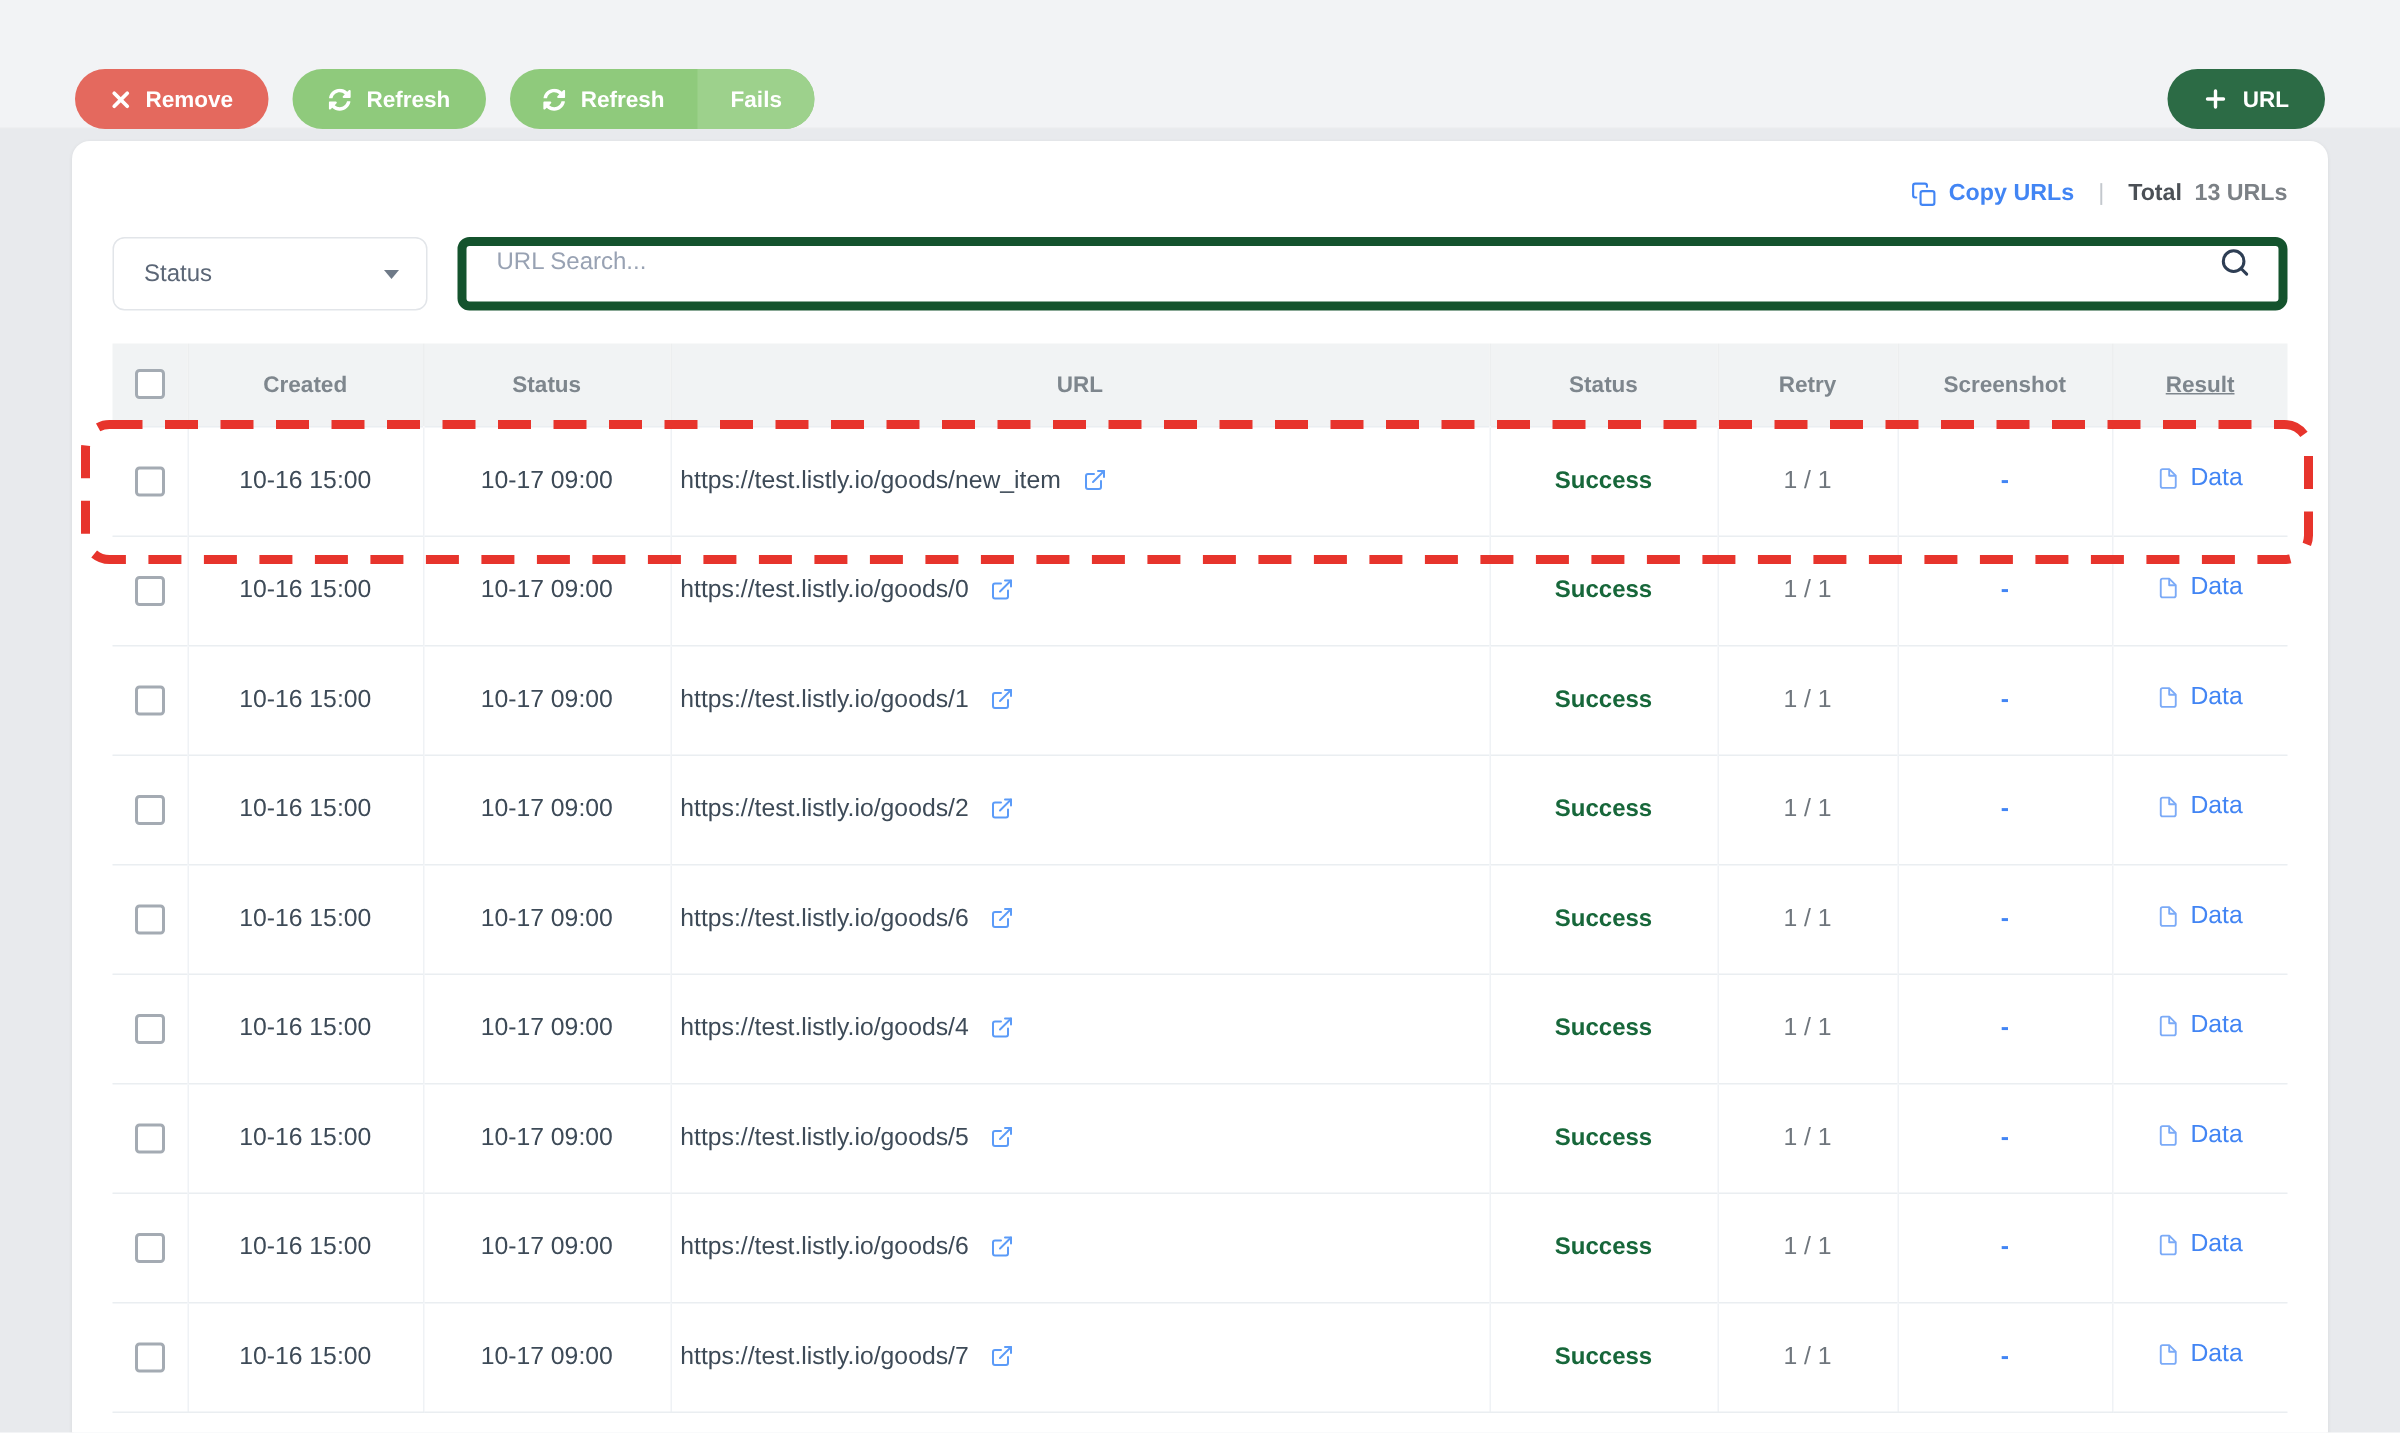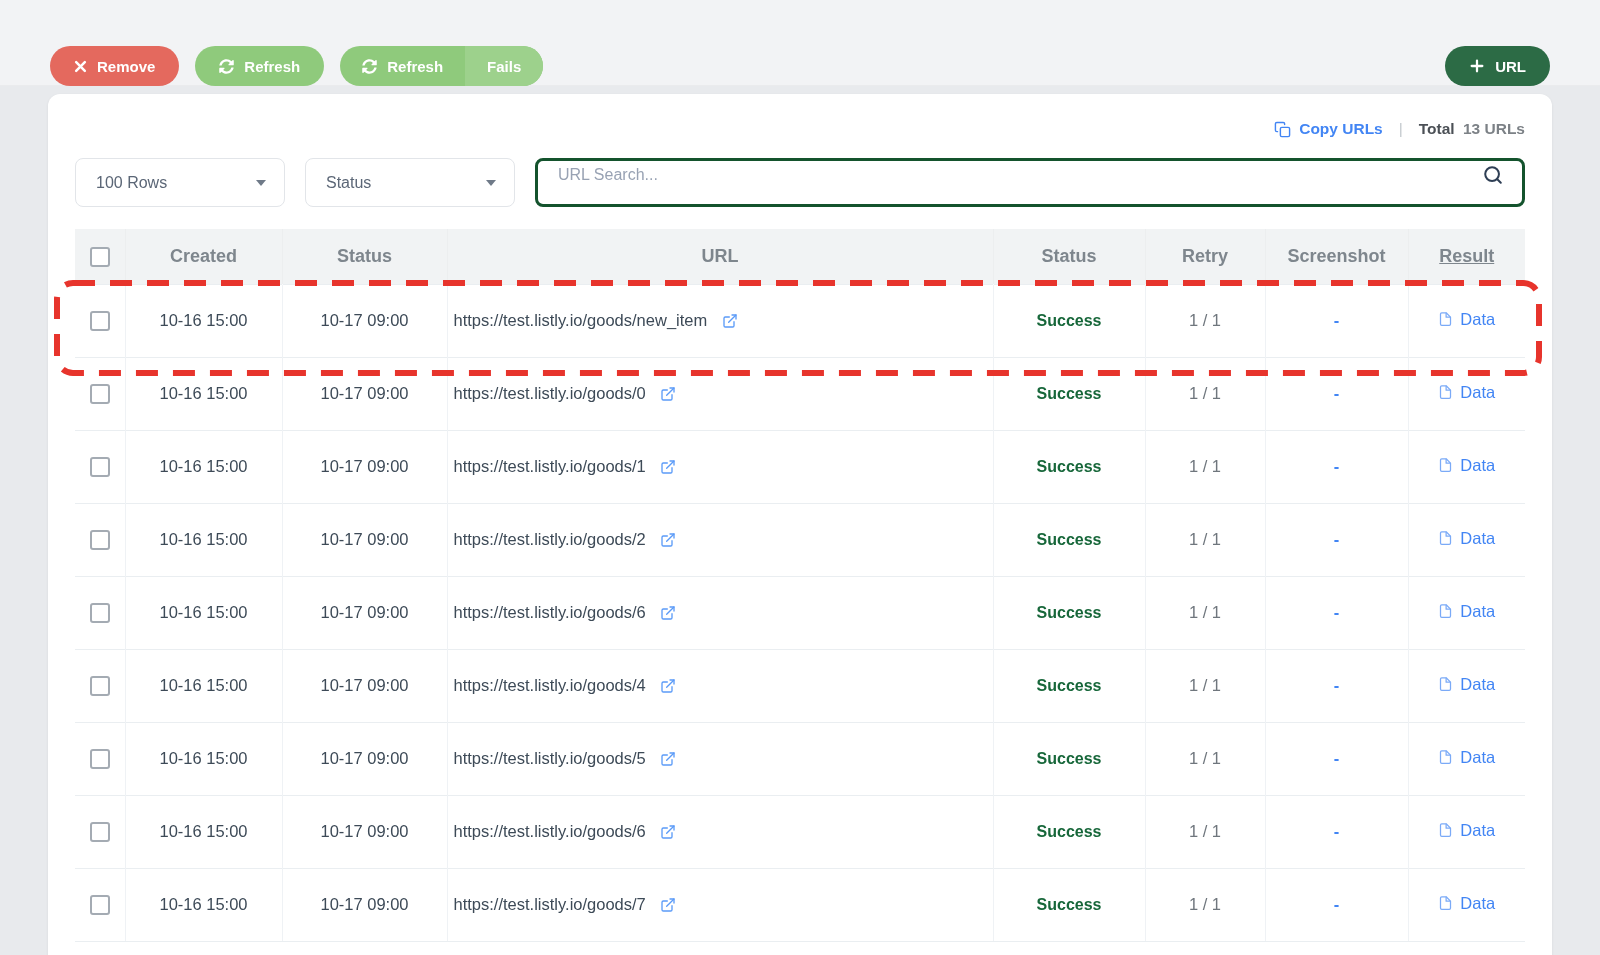--- a/index.html
+++ b/index.html
@@ -69,34 +69,34 @@
     width:210px;height:49px;background:#fff;
     border:1px solid #e2e5e9;border-radius:8px;
     display:flex;align-items:center;justify-content:space-between;
     padding:0 18px 0 20px;font-size:16px;color:#5b6676;cursor:pointer;
   }
   .caret{
     width:0;height:0;border-left:5px solid transparent;
     border-right:5px solid transparent;border-top:6px solid #6f7a88;
   }
   .search-box{
-    flex:1;height:49px;border:3px solid #14532d;border-radius:8px;
+    flex:1;height:49px;border:6px solid #14532d;border-radius:8px;
     display:flex;align-items:center;padding:0 18px 16px 20px;background:#fff;
   }
   .search-box input{
     flex:1;border:none;outline:none;font-size:16px;color:#3d4a57;
     font-family:inherit;background:transparent;
   }
   .search-box input::placeholder{color:#98a2b3;}
   
   .table-wrap{position:relative;margin:22px 27px 0;}
   table{width:100%;border-collapse:collapse;table-layout:fixed;}
   thead th{
     height:55px;background:#f1f3f4;color:#7e868d;
-    font-size:18px;font-weight:700;border-right:1px solid rgba(0,0,0,0.02);
+    font-size:15px;font-weight:700;border-right:1px solid rgba(0,0,0,0.02);
   }
   thead th:last-child{border-right:none;text-decoration:underline;}
   tbody td{
     height:73px;text-align:center;vertical-align:middle;
     border-top:1px solid #eaeef1;border-right:1px solid #eff2f5;
     font-size:16.5px;color:#3d4a57;
   }
   tbody td:last-child{border-right:none;}
   tbody tr:last-child td{border-bottom:1px solid #eaeef1;}
   td.c-url{text-align:left;padding-left:6px;}
@@ -176,24 +176,20 @@
       <span>Copy URLs</span>
     </button>
     <span class="top-sep">|</span>
     <span>
       <span class="total-label">Total</span>
       <span class="total-value">13 URLs</span>
     </span>
   </div>
 
   <div class="filter-row">
-    <div class="select">
-      <span>100 Rows</span>
-      <span class="caret"></span>
-    </div>
     <div class="select">
       <span>Status</span>
       <span class="caret"></span>
     </div>
     <div class="search-box">
       <input type="text" placeholder="URL Search..." style="">
       <svg width="22" height="22" viewBox="0 0 24 24" fill="none" stroke="#2e3e54" stroke-width="2.2" stroke-linecap="round">
           <circle cx="11" cy="11" r="7.5"></circle>
           <line x1="20.5" y1="20.5" x2="16.4" y2="16.4"></line>
         </svg>

